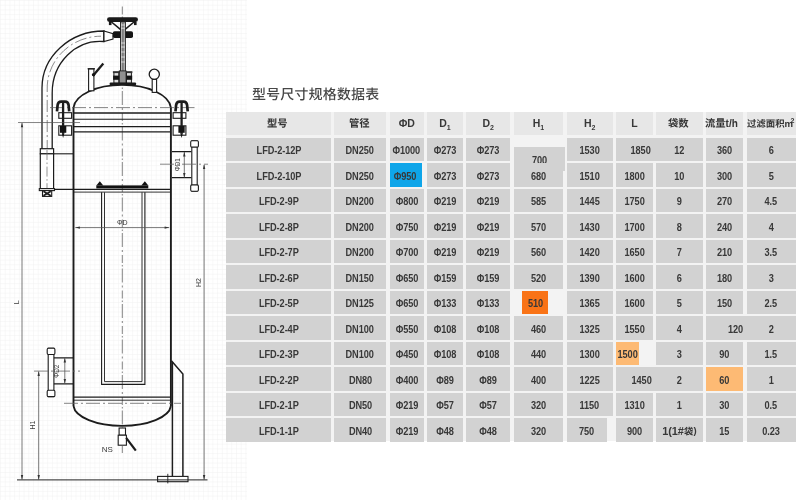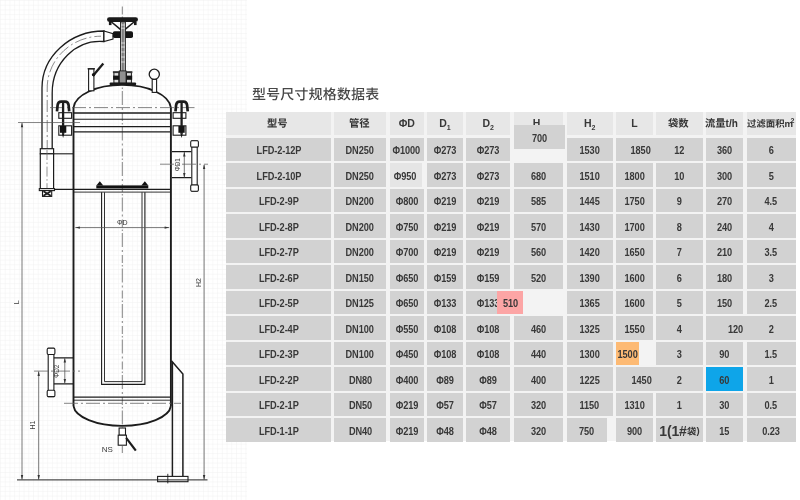--- a/index.html
+++ b/index.html
@@ -263,21 +263,21 @@
   </div>
 <div class="cl dt" style="left:389.6px;top:137.5px;width:34.3px;height:22.7px;background:#d2d2d2">
     <span>Φ1000</span>
   </div>
 <div class="cl dt" style="left:427.1px;top:137.5px;width:35.8px;height:22.7px;background:#d2d2d2">
     <span>Φ273</span>
   </div>
 <div class="cl dt" style="left:466.1px;top:137.5px;width:44.3px;height:22.7px;background:#d2d2d2">
     <span>Φ273</span>
   </div>
-<div class="cl dt" style="left:513.6px;top:125px;width:51px;height:22.7px;background:#d2d2d2">
+<div class="cl dt" style="left:513.6px;top:147px;width:51px;height:22.7px;background:#d2d2d2">
     <span>700</span>
   </div>
 <div class="cl dt" style="left:566.6px;top:137.5px;width:46.3px;height:22.7px;background:#d2d2d2">
     <span>1530</span>
   </div>
 <div class="cl dt" style="left:616.1px;top:137.5px;width:49px;height:22.7px;background:#d2d2d2">
     <span>1850</span>
   </div>
 <div class="cl dt" style="left:656.1px;top:137.5px;width:46.8px;height:22.7px;background:#d2d2d2">
     <span>12</span>
@@ -288,21 +288,21 @@
 <div class="cl dt" style="left:746.6px;top:137.5px;width:49.4px;height:22.7px;background:#d2d2d2">
     <span>6</span>
   </div>
 
 <div class="cl dt" style="left:226.3px;top:163.0px;width:104.4px;height:22.7px;background:#d2d2d2">
     <span>LFD-2-10P</span>
   </div>
 <div class="cl dt" style="left:333.9px;top:163.0px;width:52.5px;height:22.7px;background:#d2d2d2">
     <span>DN250</span>
   </div>
-<div class="cl dt" style="left:389.6px;top:163.0px;width:32px;height:22.7px;background:#e5e5e5">
+<div class="cl dt" style="left:389.6px;top:163.0px;width:32px;height:22.7px;background:#0ea5e9">
     <span>Φ950</span>
   </div>
 <div class="cl dt" style="left:427.1px;top:163.0px;width:35.8px;height:22.7px;background:#d2d2d2">
     <span>Φ273</span>
   </div>
 <div class="cl dt" style="left:466.1px;top:163.0px;width:44.3px;height:22.7px;background:#d2d2d2">
     <span>Φ273</span>
   </div>
 <div class="cl dt" style="left:513.6px;top:163.0px;width:49.8px;height:22.7px;background:#d2d2d2">
     <span>680</span>
@@ -467,21 +467,21 @@
   </div>
 <div class="cl dt" style="left:389.6px;top:290.6px;width:34.3px;height:22.7px;background:#d2d2d2">
     <span>Φ650</span>
   </div>
 <div class="cl dt" style="left:427.1px;top:290.6px;width:35.8px;height:22.7px;background:#d2d2d2">
     <span>Φ133</span>
   </div>
 <div class="cl dt" style="left:466.1px;top:290.6px;width:44.3px;height:22.7px;background:#d2d2d2">
     <span>Φ133</span>
   </div>
-<div class="cl dt" style="left:497px;top:290.6px;width:26px;height:22.7px;background:#fca5a5">
+<div class="cl dt" style="left:522px;top:290.6px;width:26px;height:22.7px;background:#f97316">
     <span>510</span>
   </div>
 <div class="cl dt" style="left:566.6px;top:290.6px;width:46.3px;height:22.7px;background:#d2d2d2">
     <span>1365</span>
   </div>
 <div class="cl dt" style="left:616.1px;top:290.6px;width:36.8px;height:22.7px;background:#d2d2d2">
     <span>1600</span>
   </div>
 <div class="cl dt" style="left:656.1px;top:290.6px;width:46.8px;height:22.7px;background:#d2d2d2">
     <span>5</span>
@@ -581,21 +581,21 @@
   </div>
 <div class="cl dt" style="left:566.6px;top:367.1px;width:46.3px;height:22.7px;background:#d2d2d2">
     <span>1225</span>
   </div>
 <div class="cl dt" style="left:616.1px;top:367.1px;width:51px;height:22.7px;background:#d2d2d2">
     <span>1450</span>
   </div>
 <div class="cl dt" style="left:656.1px;top:367.1px;width:46.8px;height:22.7px;background:#d2d2d2">
     <span>2</span>
   </div>
-<div class="cl dt" style="left:706.1px;top:367.1px;width:37.3px;height:22.7px;background:#0ea5e9">
+<div class="cl dt" style="left:706.1px;top:367.1px;width:37.3px;height:22.7px;background:#fdba74">
     <span>60</span>
   </div>
 <div class="cl dt" style="left:746.6px;top:367.1px;width:49.4px;height:22.7px;background:#d2d2d2">
     <span>1</span>
   </div>
 
 <div class="cl dt" style="left:226.3px;top:392.6px;width:104.4px;height:22.7px;background:#d2d2d2">
     <span>LFD-2-1P</span>
   </div>
 <div class="cl dt" style="left:333.9px;top:392.6px;width:52.5px;height:22.7px;background:#d2d2d2">
@@ -648,21 +648,21 @@
     <span>320</span>
   </div>
 <div class="cl dt" style="left:566.6px;top:418.1px;width:40px;height:22.7px;background:#d2d2d2">
     <span>750</span>
   </div>
 <div class="cl dt" style="left:616.1px;top:418.1px;width:36.8px;height:22.7px;background:#d2d2d2">
     <span>900</span>
   </div>
 <div class="cl dt nb" style="left:656.1px;top:418.1px;width:46.8px;height:22.7px;background:#d2d2d2">
     <span>
-      <span style="font-size:14px;letter-spacing:-.2px">1(1#</span>
+      <span style="font-size:11px;letter-spacing:-.2px">1(1#</span>
       <svg width="10" height="12" viewBox="0 0 10 12" style="display:block">
         <path transform="translate(0,9.7)" d="M3.7572000000000005 -4.222200000000001C3.9618 -3.9525000000000006 4.175700000000001 -3.5898000000000003 4.3059 -3.3015000000000003H0.47430000000000005V-2.3436000000000003H3.1062000000000003C2.2878000000000003 -1.9065000000000003 1.2276 -1.5531000000000001 0.2232 -1.3578000000000001C0.43710000000000004 -1.1439000000000001 0.7254 -0.7719 0.8649000000000001 -0.5301C1.3857000000000002 -0.651 1.9251000000000003 -0.8277000000000001 2.4366000000000003 -1.0323000000000002V-0.5766000000000001C2.4366000000000003 -0.21390000000000003 2.2413000000000003 -0.09300000000000001 2.0739 -0.018600000000000002C2.1948000000000003 0.15810000000000002 2.3529000000000004 0.5673 2.3994000000000004 0.8091C2.6319000000000004 0.6603000000000001 3.0039000000000002 0.5487000000000001 5.2917000000000005 0.0279C5.2545 -0.18600000000000003 5.2266 -0.5859000000000001 5.2266 -0.8556000000000001L3.4875000000000003 -0.5022000000000001V-1.5345000000000002C3.9246000000000003 -1.7670000000000001 4.3338 -2.0367 4.6779 -2.325C5.3475 -0.7254 6.454200000000001 0.2604 8.370000000000001 0.6882C8.509500000000001 0.39060000000000006 8.8071 -0.0558 9.048900000000001 -0.28830000000000006C8.314200000000001 -0.41850000000000004 7.6911000000000005 -0.6324000000000001 7.179600000000001 -0.9393000000000001C7.653900000000001 -1.1346 8.184000000000001 -1.4043 8.630400000000002 -1.6740000000000002L7.765500000000001 -2.3343000000000003C7.421400000000001 -2.0925000000000002 6.882000000000001 -1.7763000000000002 6.3984000000000005 -1.5438C6.165900000000001 -1.7763000000000002 5.970600000000001 -2.0460000000000003 5.8032 -2.3436000000000003H8.8443V-3.3015000000000003H4.733700000000001L5.403300000000001 -3.5991000000000004C5.282400000000001 -3.8781000000000003 5.012700000000001 -4.2873 4.7616000000000005 -4.594200000000001ZM4.594200000000001 -7.8771C4.6314 -7.374900000000001 4.7151000000000005 -6.900600000000001 4.845300000000001 -6.463500000000001L3.1527000000000003 -6.305400000000001L3.2643000000000004 -5.3661L5.189400000000001 -5.561400000000001C5.747400000000001 -4.389600000000001 6.649500000000001 -3.6549000000000005 7.6911000000000005 -3.6549000000000005C8.4723 -3.6549000000000005 8.825700000000001 -3.9060000000000006 8.9745 -5.096400000000001C8.7048 -5.170800000000001 8.3328 -5.356800000000001 8.1003 -5.5521C8.0538 -4.938300000000001 7.979400000000001 -4.705800000000001 7.746900000000001 -4.6965C7.272600000000001 -4.6965 6.779700000000001 -5.0685 6.3984000000000005 -5.682300000000001L8.8536 -5.924100000000001L8.7513 -6.826200000000001L7.756200000000001 -6.733200000000001L8.1933 -7.0680000000000005C7.9236 -7.328400000000001 7.3935 -7.681800000000001 7.0029 -7.914300000000001L6.314700000000001 -7.421400000000001C6.6309000000000005 -7.216800000000001 7.0215000000000005 -6.9285000000000005 7.291200000000001 -6.686700000000001L5.979900000000001 -6.5658C5.840400000000001 -6.965700000000001 5.7381 -7.412100000000001 5.700900000000001 -7.8771ZM2.5854000000000004 -7.905000000000001C2.0088000000000004 -7.0029 1.0416 -6.110100000000001 0.12090000000000001 -5.561400000000001C0.35340000000000005 -5.3661 0.7440000000000001 -4.938300000000001 0.9207000000000001 -4.7244C1.1811 -4.9104 1.4601000000000002 -5.124300000000001 1.7298000000000002 -5.3661V-3.7293000000000003H2.7993V-6.4449000000000005C3.0969 -6.789000000000001 3.3759000000000006 -7.151700000000001 3.6084000000000005 -7.5051000000000005Z" fill="#333"></path>
       </svg>
       <span style="font-size:9.5px">)</span>
     </span>
   </div>
 <div class="cl dt" style="left:706.1px;top:418.1px;width:37.3px;height:22.7px;background:#d2d2d2">
     <span>15</span>
   </div>
 <div class="cl dt" style="left:746.6px;top:418.1px;width:49.4px;height:22.7px;background:#d2d2d2">

